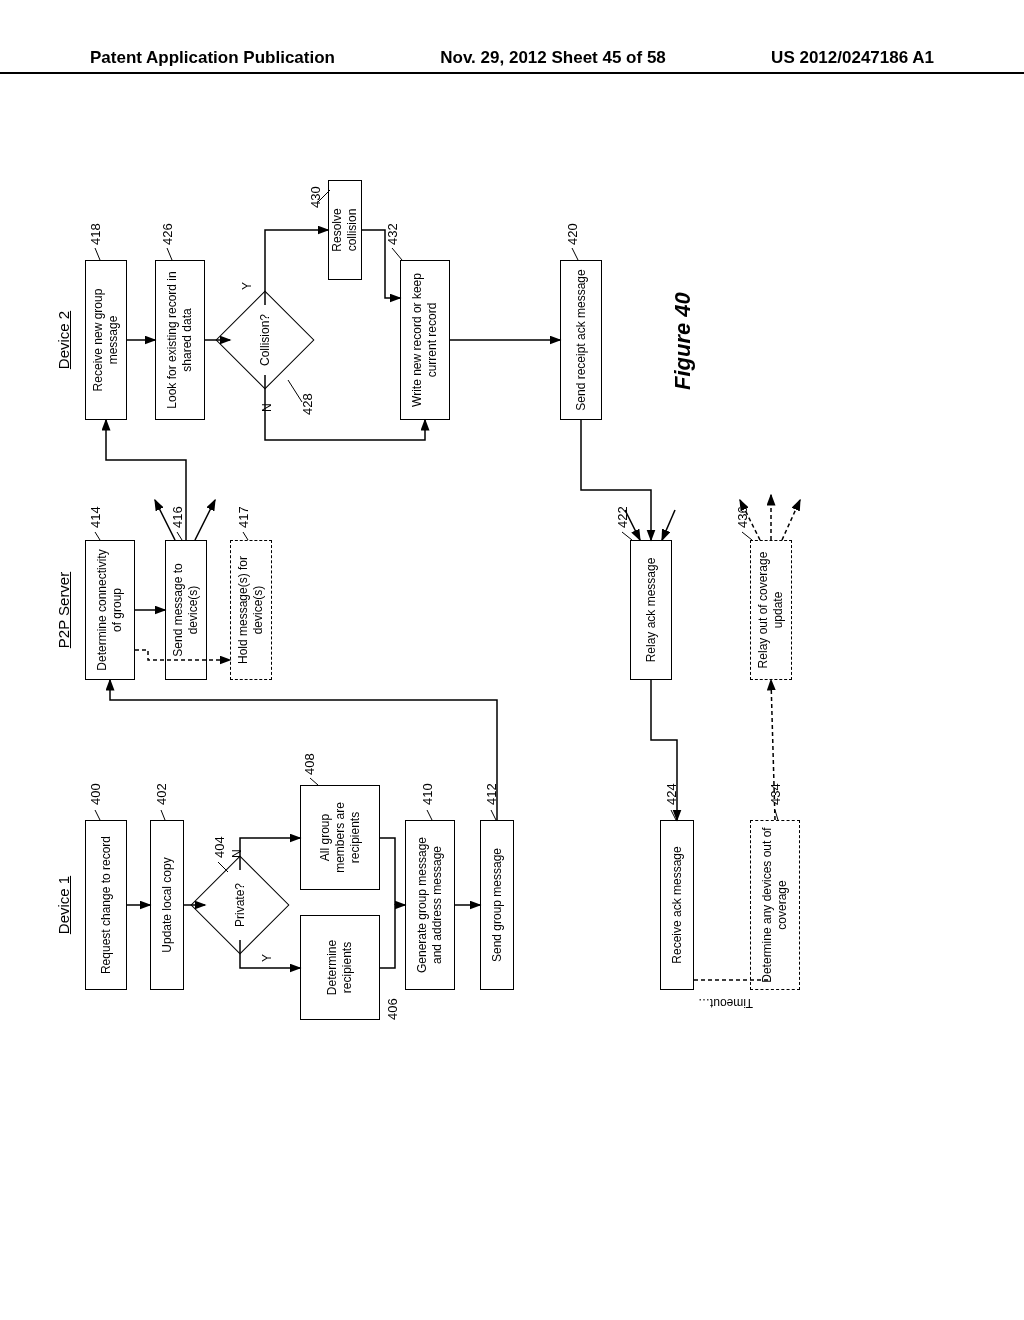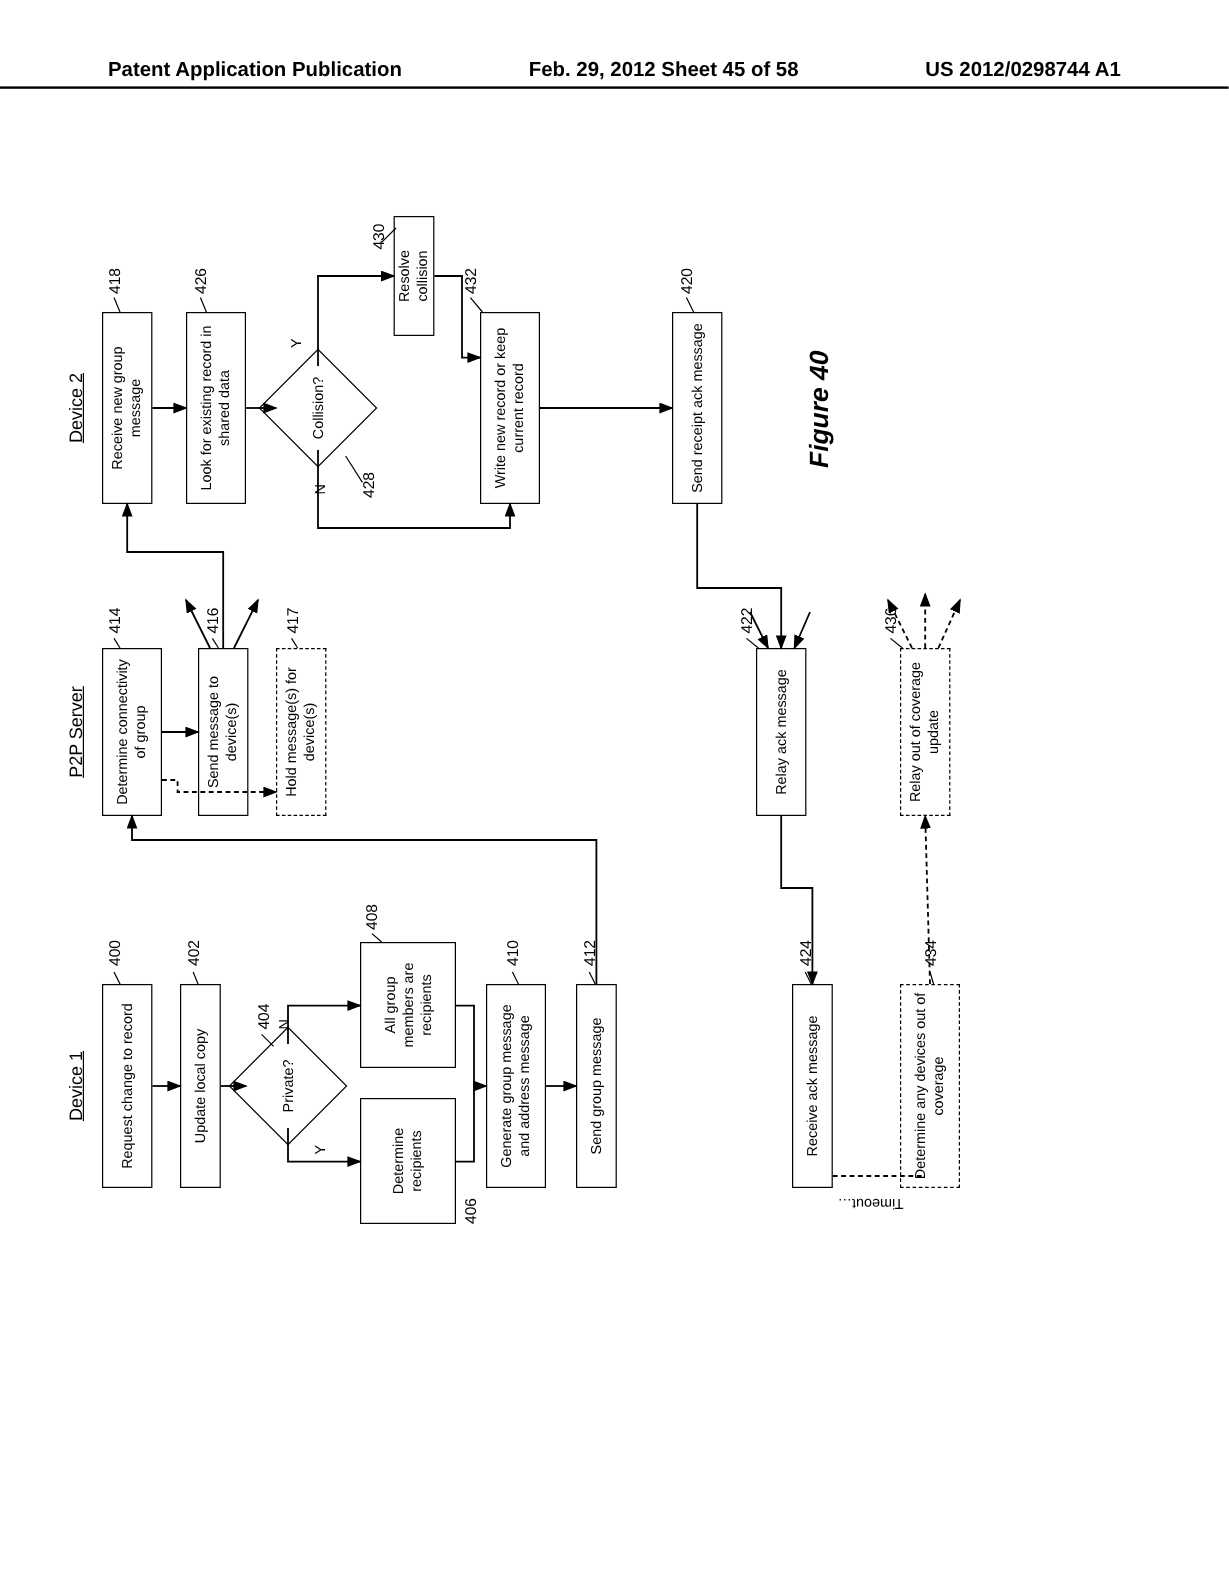--- a/index.html
+++ b/index.html
@@ -97,22 +97,22 @@
     top: 0; left: 0;
     width: 100%; height: 100%;
     pointer-events: none;
   }
 </style>
 </head>
 <body>
 
 <div class="header">
   <span>Patent Application Publication</span>
-  <span>Feb. 29, 2012  Sheet 45 of 58</span>
-  <span>US 2012/0298744 A1</span>
+  <span>Nov. 29, 2012  Sheet 45 of 58</span>
+  <span>US 2012/0247186 A1</span>
 </div>
 
 <div class="diagram-area">
 
   <div class="col-header" style="left:55px; top:-15px; width:120px;">Device 1</div>
   <div class="col-header" style="left:350px; top:-15px; width:120px;">P2P Server</div>
   <div class="col-header" style="left:620px; top:-15px; width:120px;">Device 2</div>
 
   <div class="box" style="left:30px; top:15px; width:170px; height:42px;">Request change to record</div>
   <div class="refnum" style="left:215px; top:18px;">400</div>

